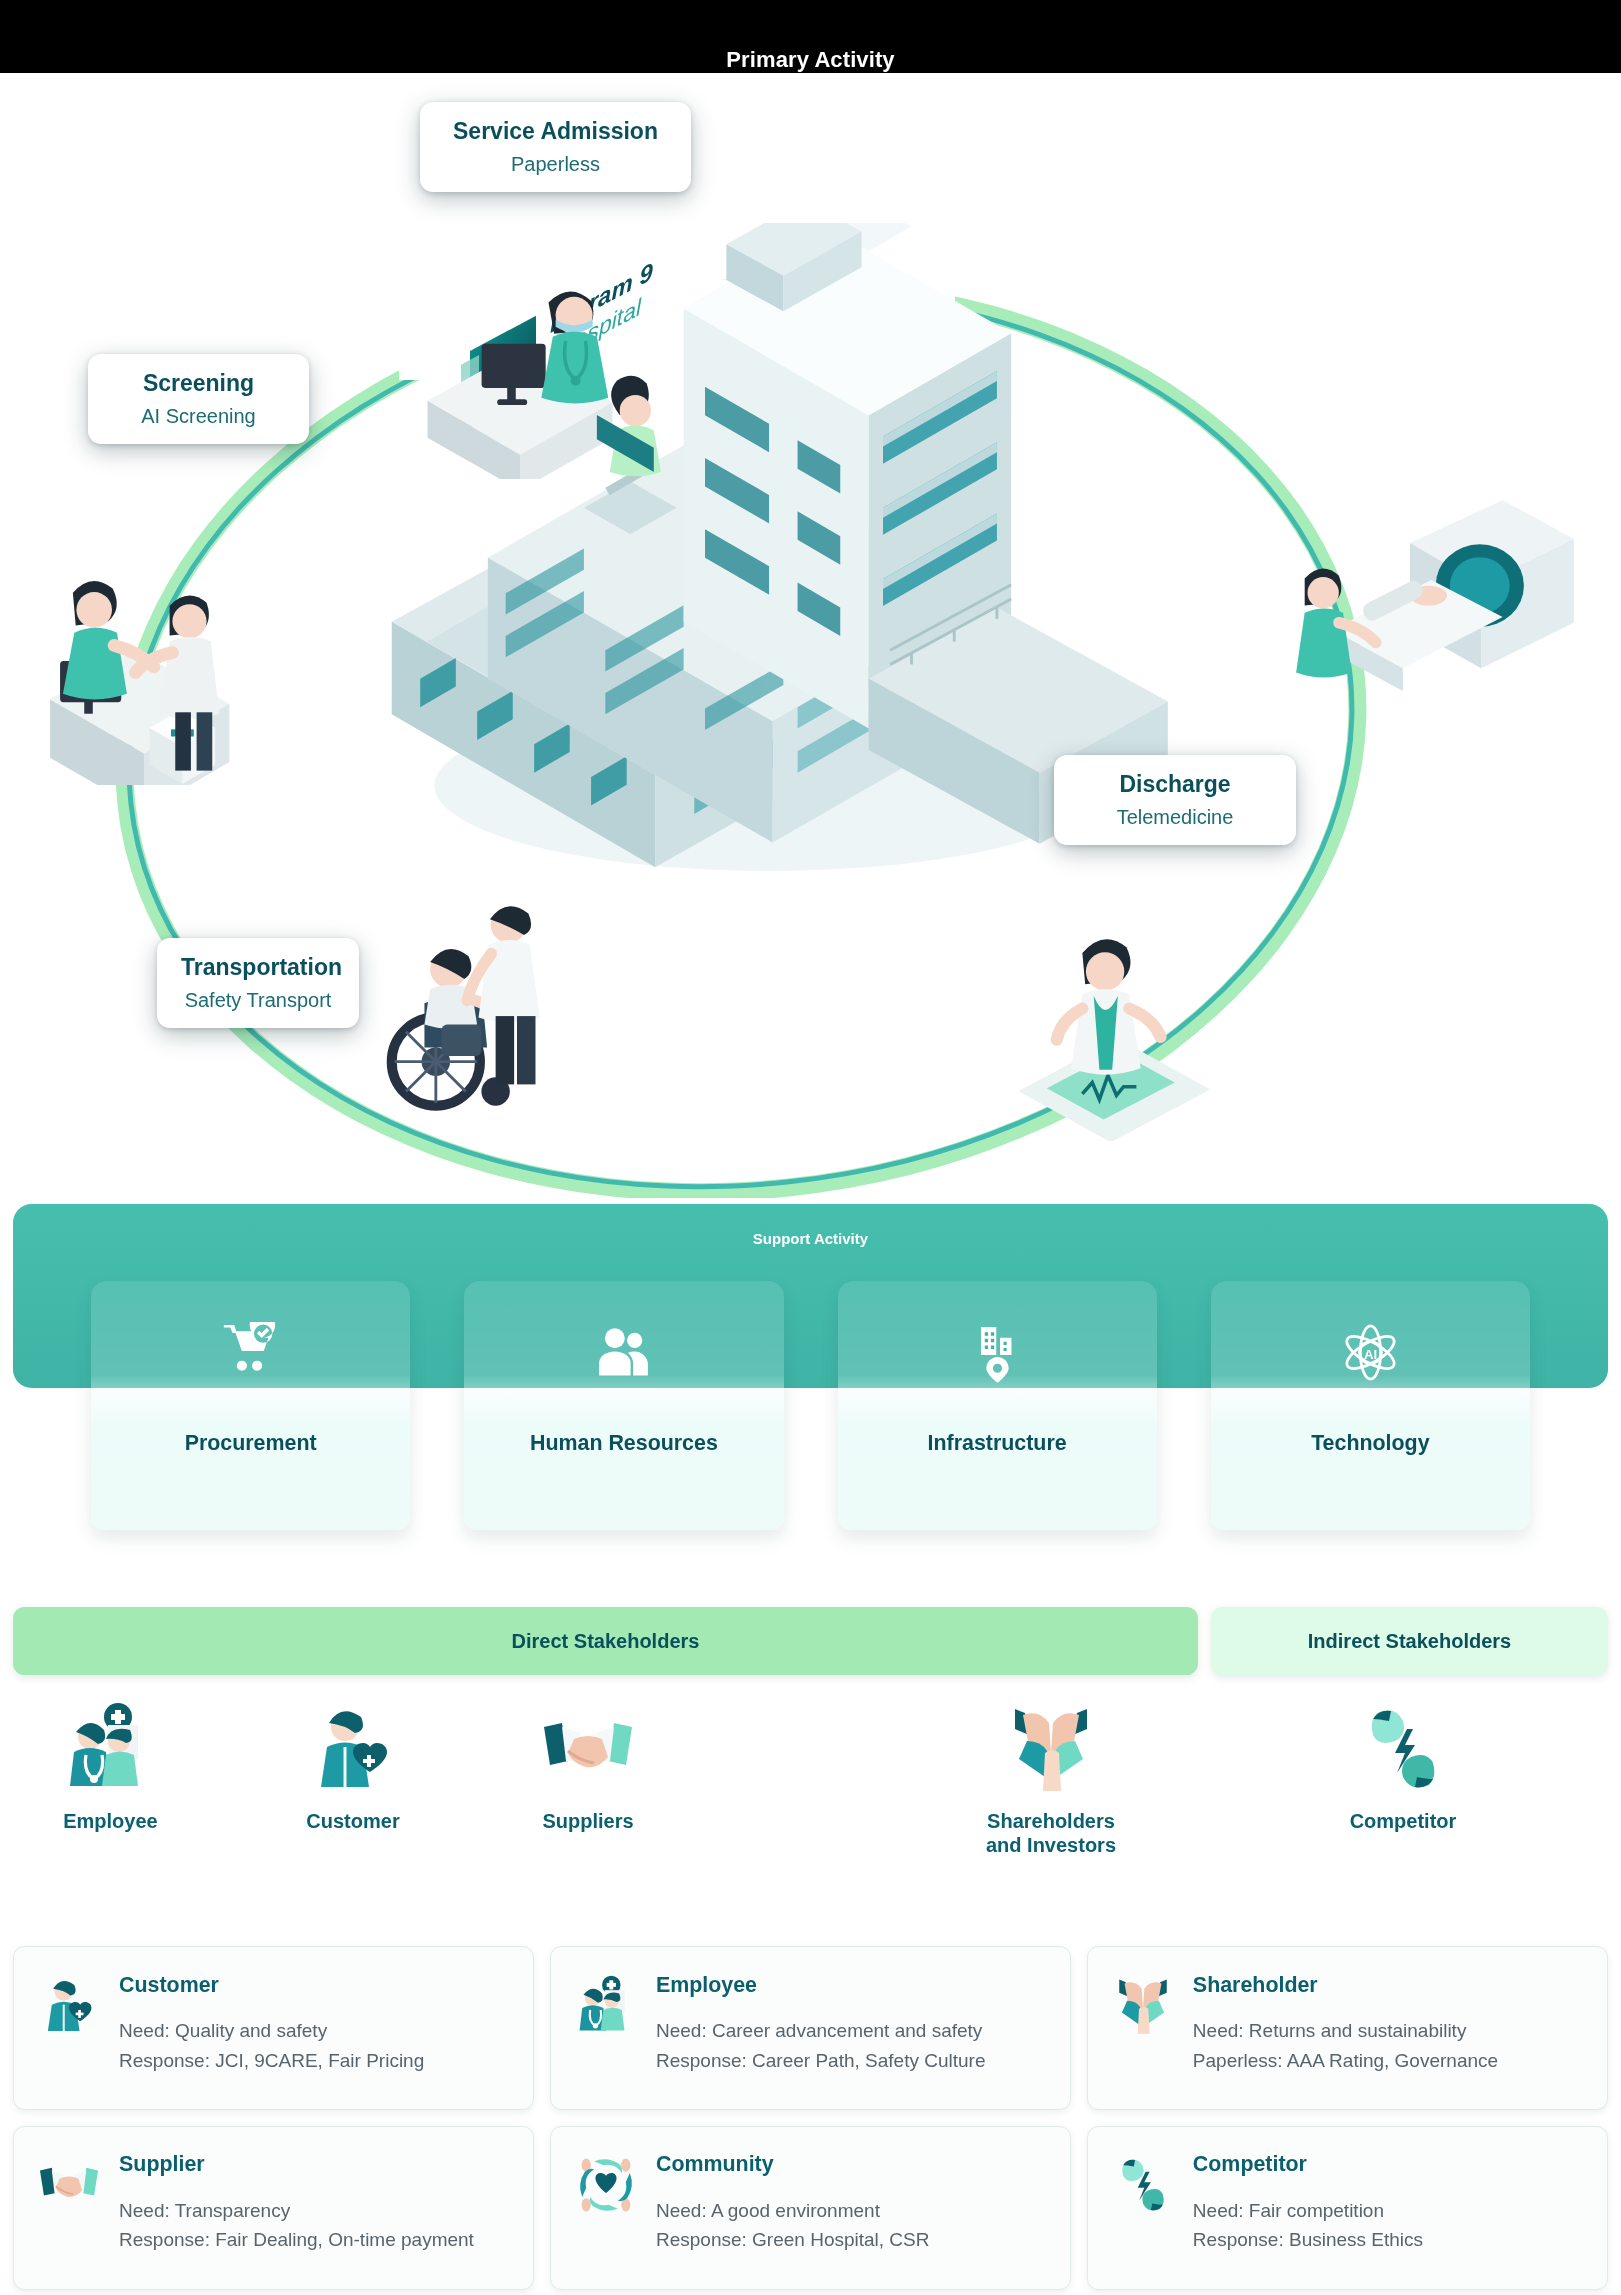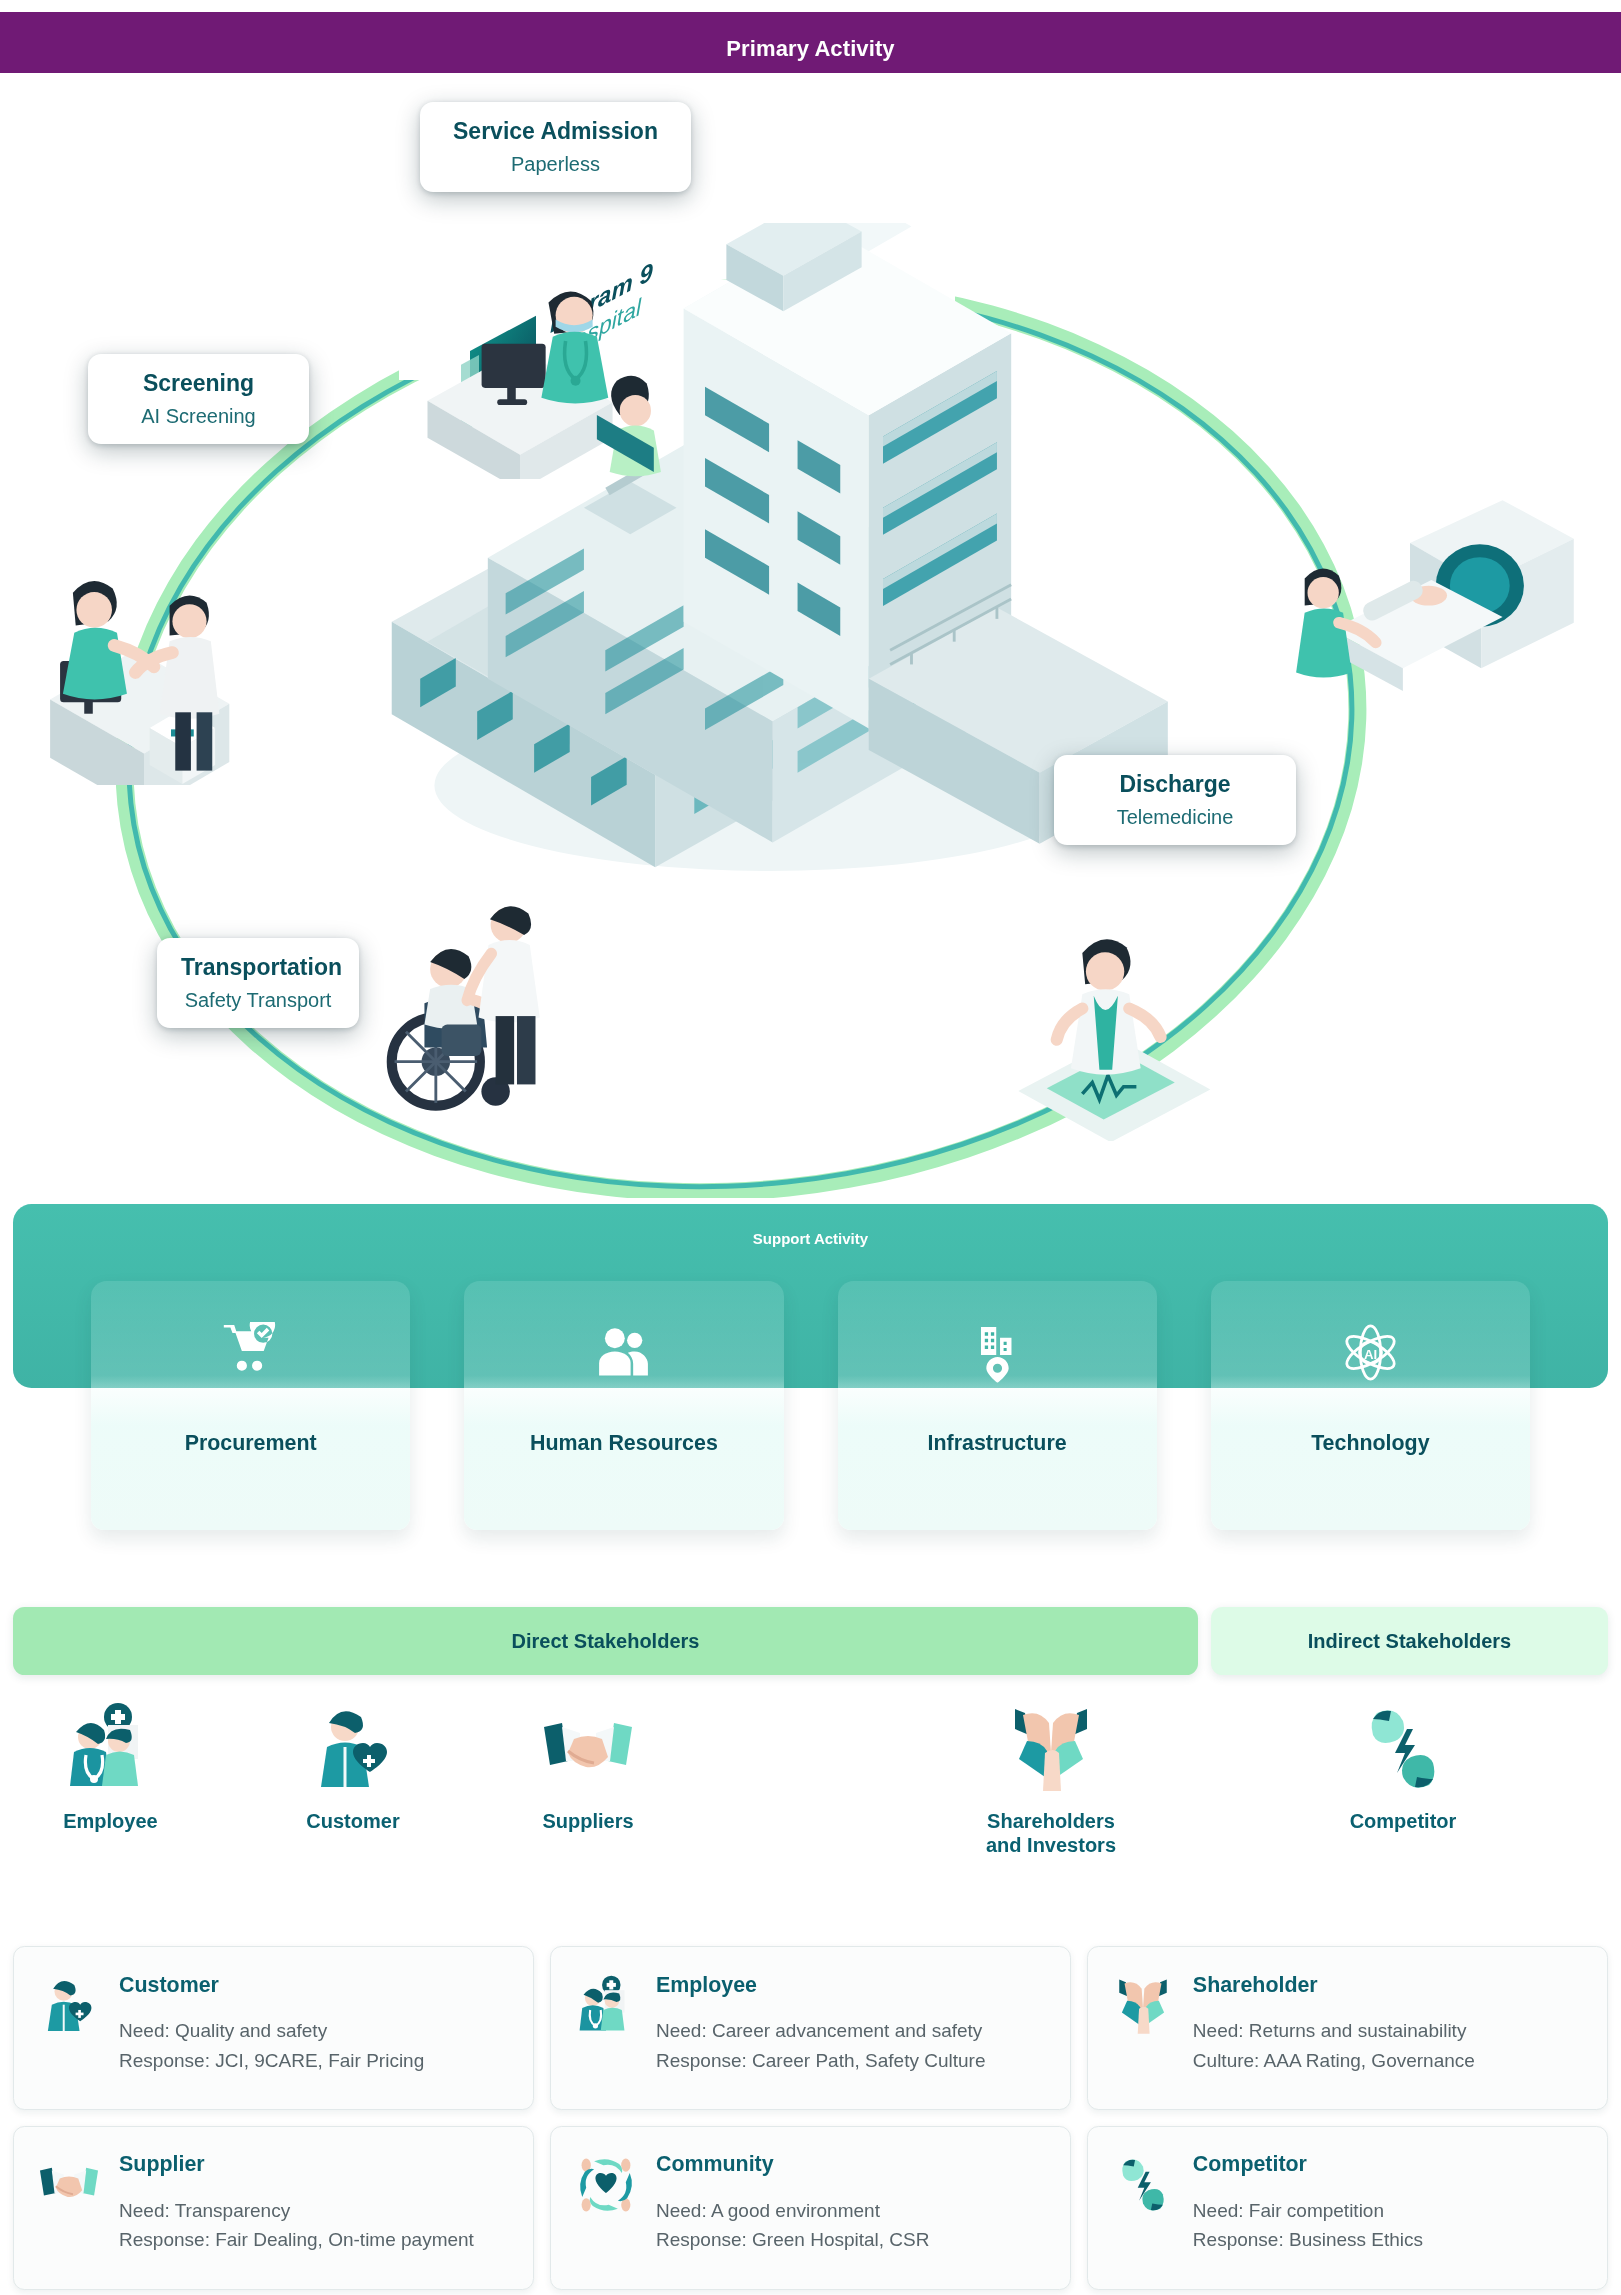--- a/index.html
+++ b/index.html
@@ -12,25 +12,25 @@
     position: relative;
     width: 1621px;
     height: 2295px;
     background: #ffffff;
     overflow: hidden;
   }
 
   
   .primary-band {
     position: absolute;
-    left: 0; top: 12px;
+    left: 0; top: 0;
     width: 1621px; height: 73px;
-    background: #701a75;
+    background: #000000;
     border-radius: 0 0 0 0;
-    display: flex; align-items: center; justify-content: center;
+    display: flex; align-items: flex-end; justify-content: center;
   }
   .primary-band .band-title {
     color: #ffffff;
     font-size: 22px;
     font-weight: bold;
     letter-spacing: 0.1px;
   }
 
   
   .primary-stage {
@@ -698,21 +698,21 @@
           <path d="M22 16q16-6 26 8l2 30-22-6z" fill="#f2c6ae"></path>
           <path d="M78 16q-16-6-26 8l-2 30 22-6z" fill="#f2c6ae"></path>
           <path d="M26 42q14 0 20 10l-2 26-26-18z" fill="#1d9aa3"></path>
           <path d="M74 42q-14 0-20 10l2 26 26-18z" fill="#6fd9c4"></path>
           <path d="M44 54q8-6 14 0l2 38H42z" fill="#f7d9c8"></path>
         </svg>
       </div>
       <div class="dc-body">
         <div class="dc-title">Shareholder</div>
         <div class="dc-line">Need: Returns and sustainability</div>
-        <div class="dc-line">Culture: AAA Rating, Governance</div>
+        <div class="dc-line">Paperless: AAA Rating, Governance</div>
       </div>
     </div>
 
     <div class="detail-card">
       <div class="dc-icon">
         <svg viewBox="0 0 100 100">
           <polygon points="6,28 24,24 30,62 12,66" fill="#0c5f6b"></polygon>
           <polygon points="94,28 76,24 70,62 88,66" fill="#6fd9c4"></polygon>
           <polygon points="24,28 42,34 42,62 28,62" fill="#f4f8f9"></polygon>
           <polygon points="76,28 58,34 58,62 72,62" fill="#f4f8f9"></polygon>

